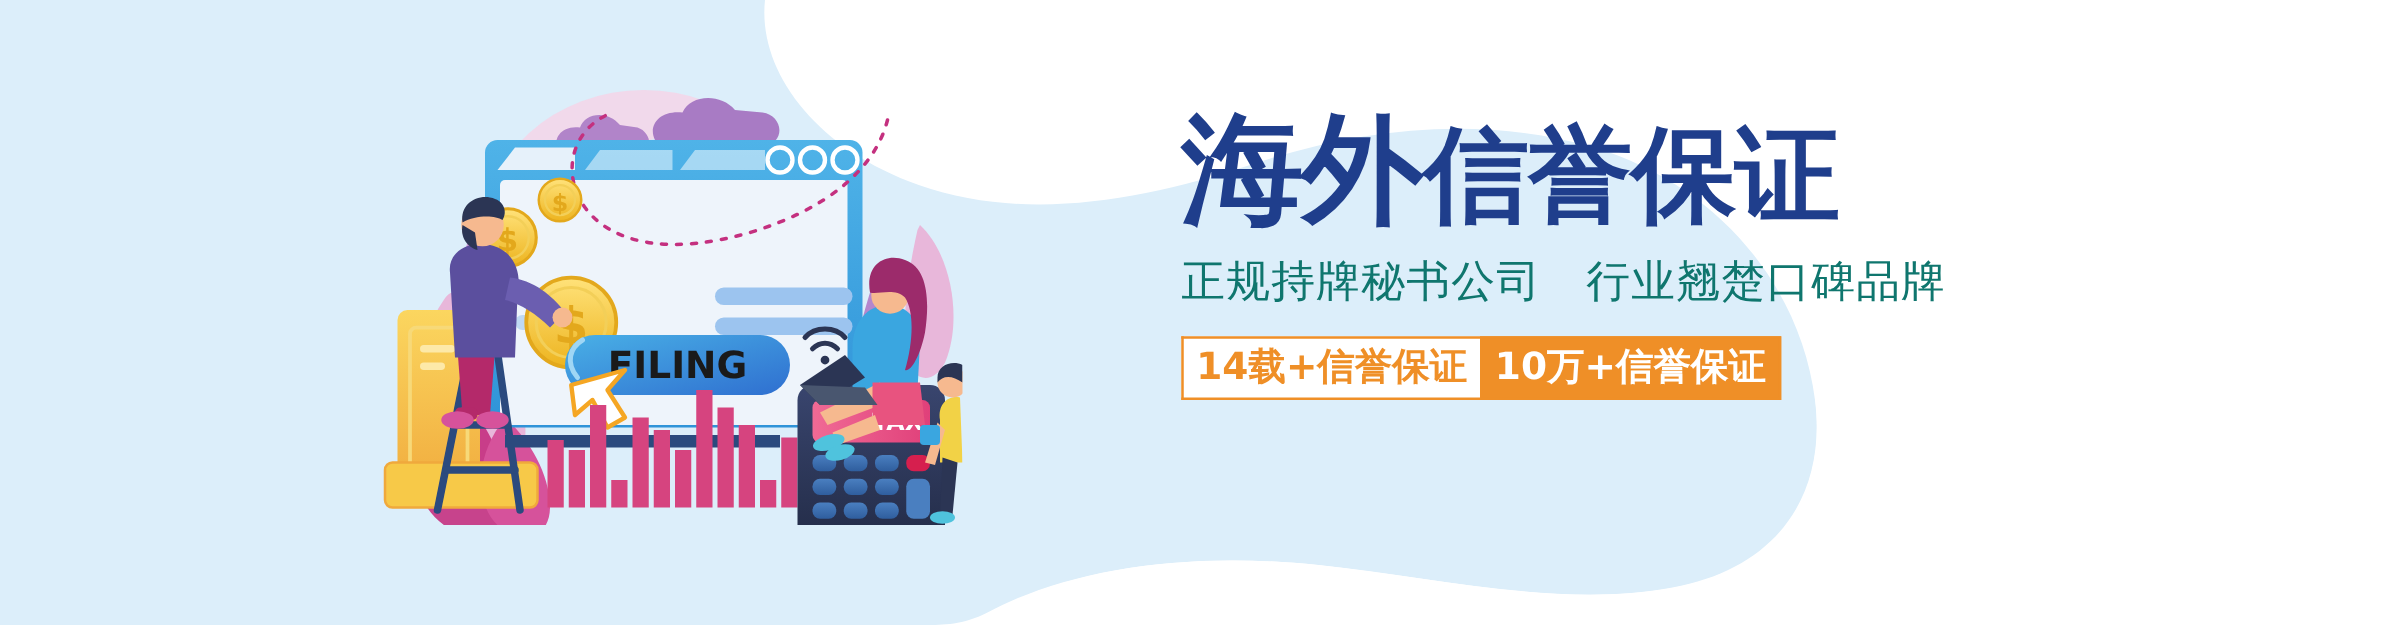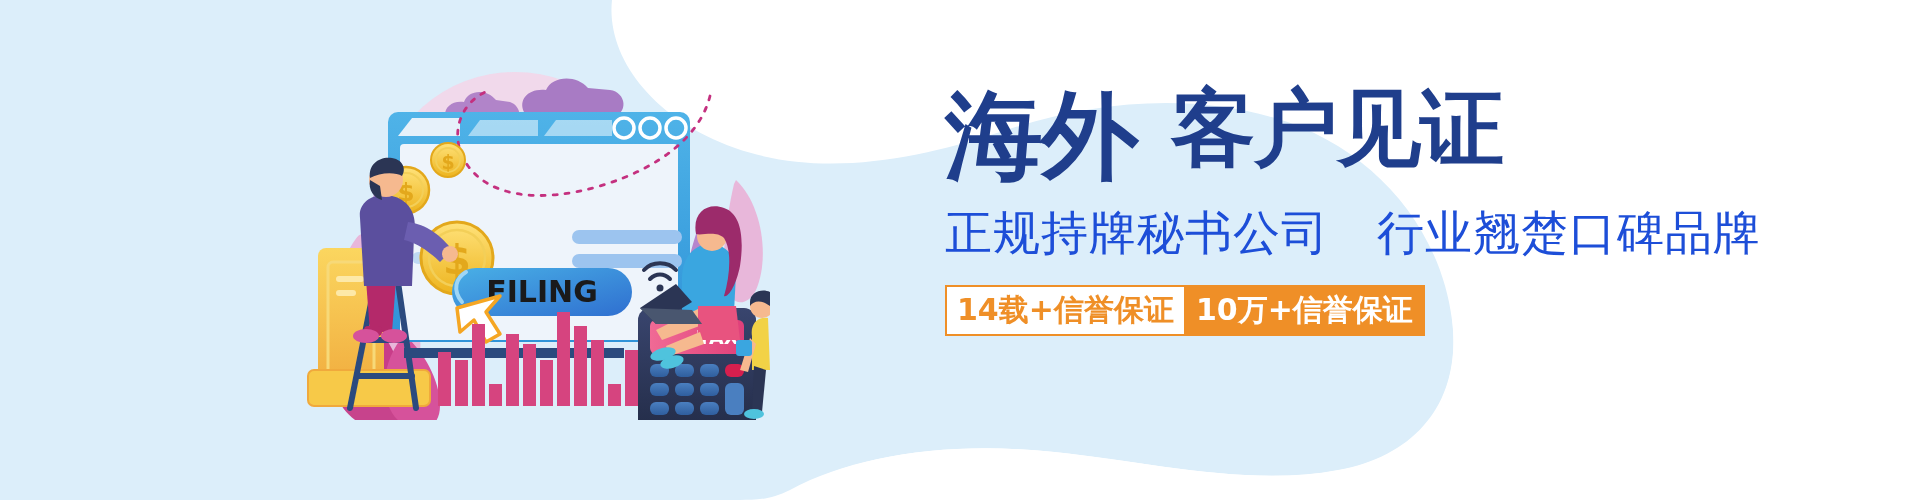--- a/index.html
+++ b/index.html
@@ -9,29 +9,29 @@
 
   
   .bg-swoosh{position:absolute;left:0;top:0;width:1920px;height:500px;}
 
   
   .illus{position:absolute;left:300px;top:40px;width:470px;height:380px;}
 
   
   .textblock{position:absolute;left:945px;top:88px;width:640px;}
 
-  .headline{display:flex;line-height:1;white-space:nowrap;gap:32px;}
+  .headline{display:flex;align-items:flex-end;line-height:1;white-space:nowrap;}
   .hl-a{font-size:96px;font-weight:bold;color:#1f3e8c;letter-spacing:-2px;
         font-family:"DejaVu Sans","Liberation Sans",sans-serif;
         transform:scaleX(1.02);transform-origin:left bottom;}
   .hl-b{font-size:84px;font-weight:bold;color:#1f3e8c;letter-spacing:-1px;margin-left:6px;
         font-family:"DejaVu Sans","Liberation Sans",sans-serif;
         position:relative;top:-2px;}
 
-  .subtitle{margin-top:18px;font-size:47px;color:#1d4ed8;letter-spacing:1px;white-space:nowrap;
+  .subtitle{margin-top:18px;font-size:35px;color:#0f766e;letter-spacing:1px;white-space:nowrap;
             font-family:"DejaVu Sans","Liberation Sans",sans-serif;font-weight:400;}
 
   .badges{margin-top:20px;display:flex;align-items:flex-start;}
   .badge{font-size:30px;font-weight:bold;line-height:1;padding:8px 10px 9px 10px;
          display:flex;align-items:center;white-space:nowrap;
          font-family:"DejaVu Sans","Liberation Sans",sans-serif;}
   .badge-outline{background:#ffffff;color:#ef8f27;border:2px solid #ef8f27;border-right:none;}
   .badge-solid{background:#ef8f27;color:#ffffff;border:2px solid #ef8f27;}
 </style>
 </head>
@@ -282,21 +282,21 @@
       <path d="M 450,298 L 440,330 L 448,332 L 456,304 Z" fill="#f6b98f"></path>
       <rect x="436" y="300" width="16" height="16" rx="3" fill="#3aa6e0"></rect>
     </g>
 
   </svg>
 
   <div class="textblock">
 
     <div class="headline">
       <span class="hl-a">海外</span>
-      <span class="hl-b">客户见证</span>
+      <span class="hl-b">信誉保证</span>
     </div>
 
     <div class="subtitle">正规持牌秘书公司　行业翘楚口碑品牌</div>
 
     <div class="badges">
       <div class="badge badge-outline">14载+信誉保证</div>
       <div class="badge badge-solid">10万+信誉保证</div>
     </div>
 
   </div>

